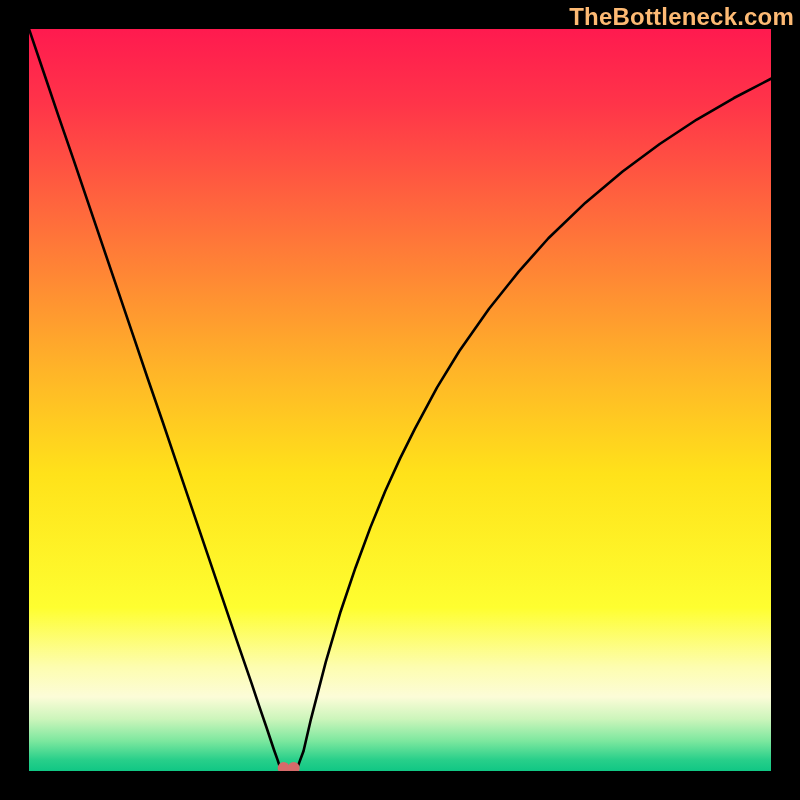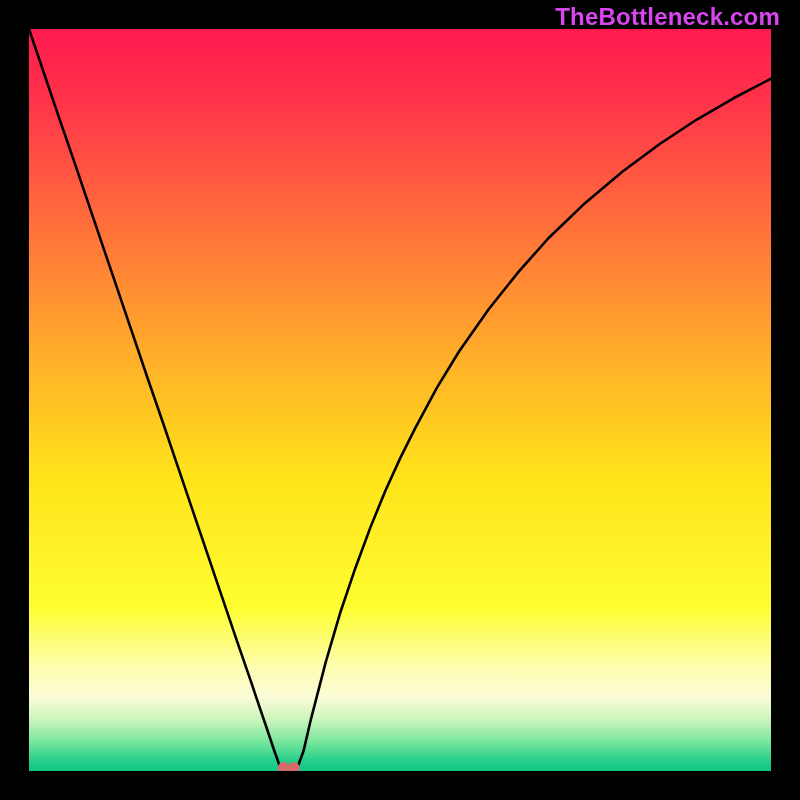--- a/index.html
+++ b/index.html
@@ -23,23 +23,23 @@
   .plot-area {
     position: absolute;
     left: 29px;
     top: 29px;
     width: 742px;
     height: 742px;
     overflow: hidden;
   }
   .watermark {
     position: absolute;
-    right: 20px;
+    right: 6px;
     top: 3px;
-    color: #d946ef;
+    color: #fdba74;
     font-size: 24px;
     font-weight: 600;
     letter-spacing: 0.2px;
     user-select: none;
     font-family: Arial, Helvetica, sans-serif;
   }
   svg {
     display: block;
   }
 </style>

